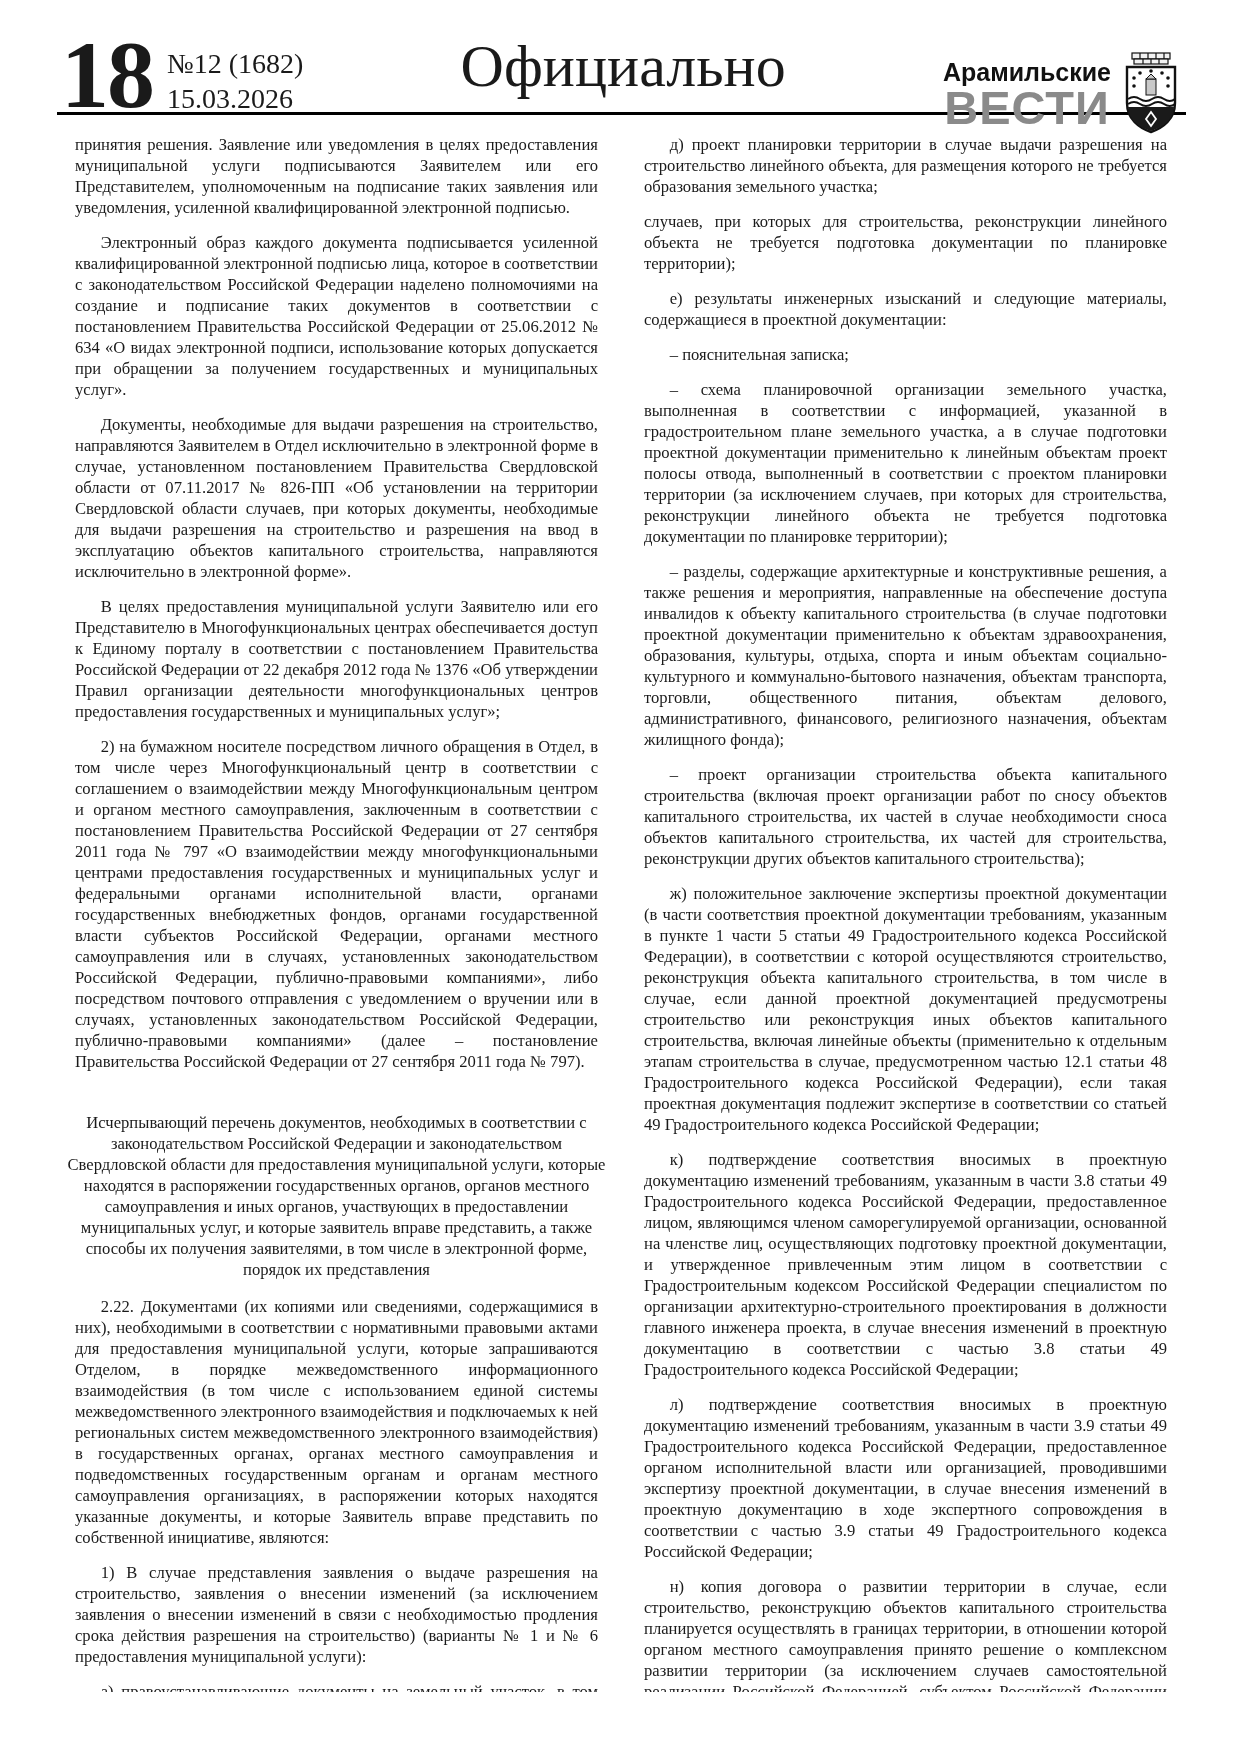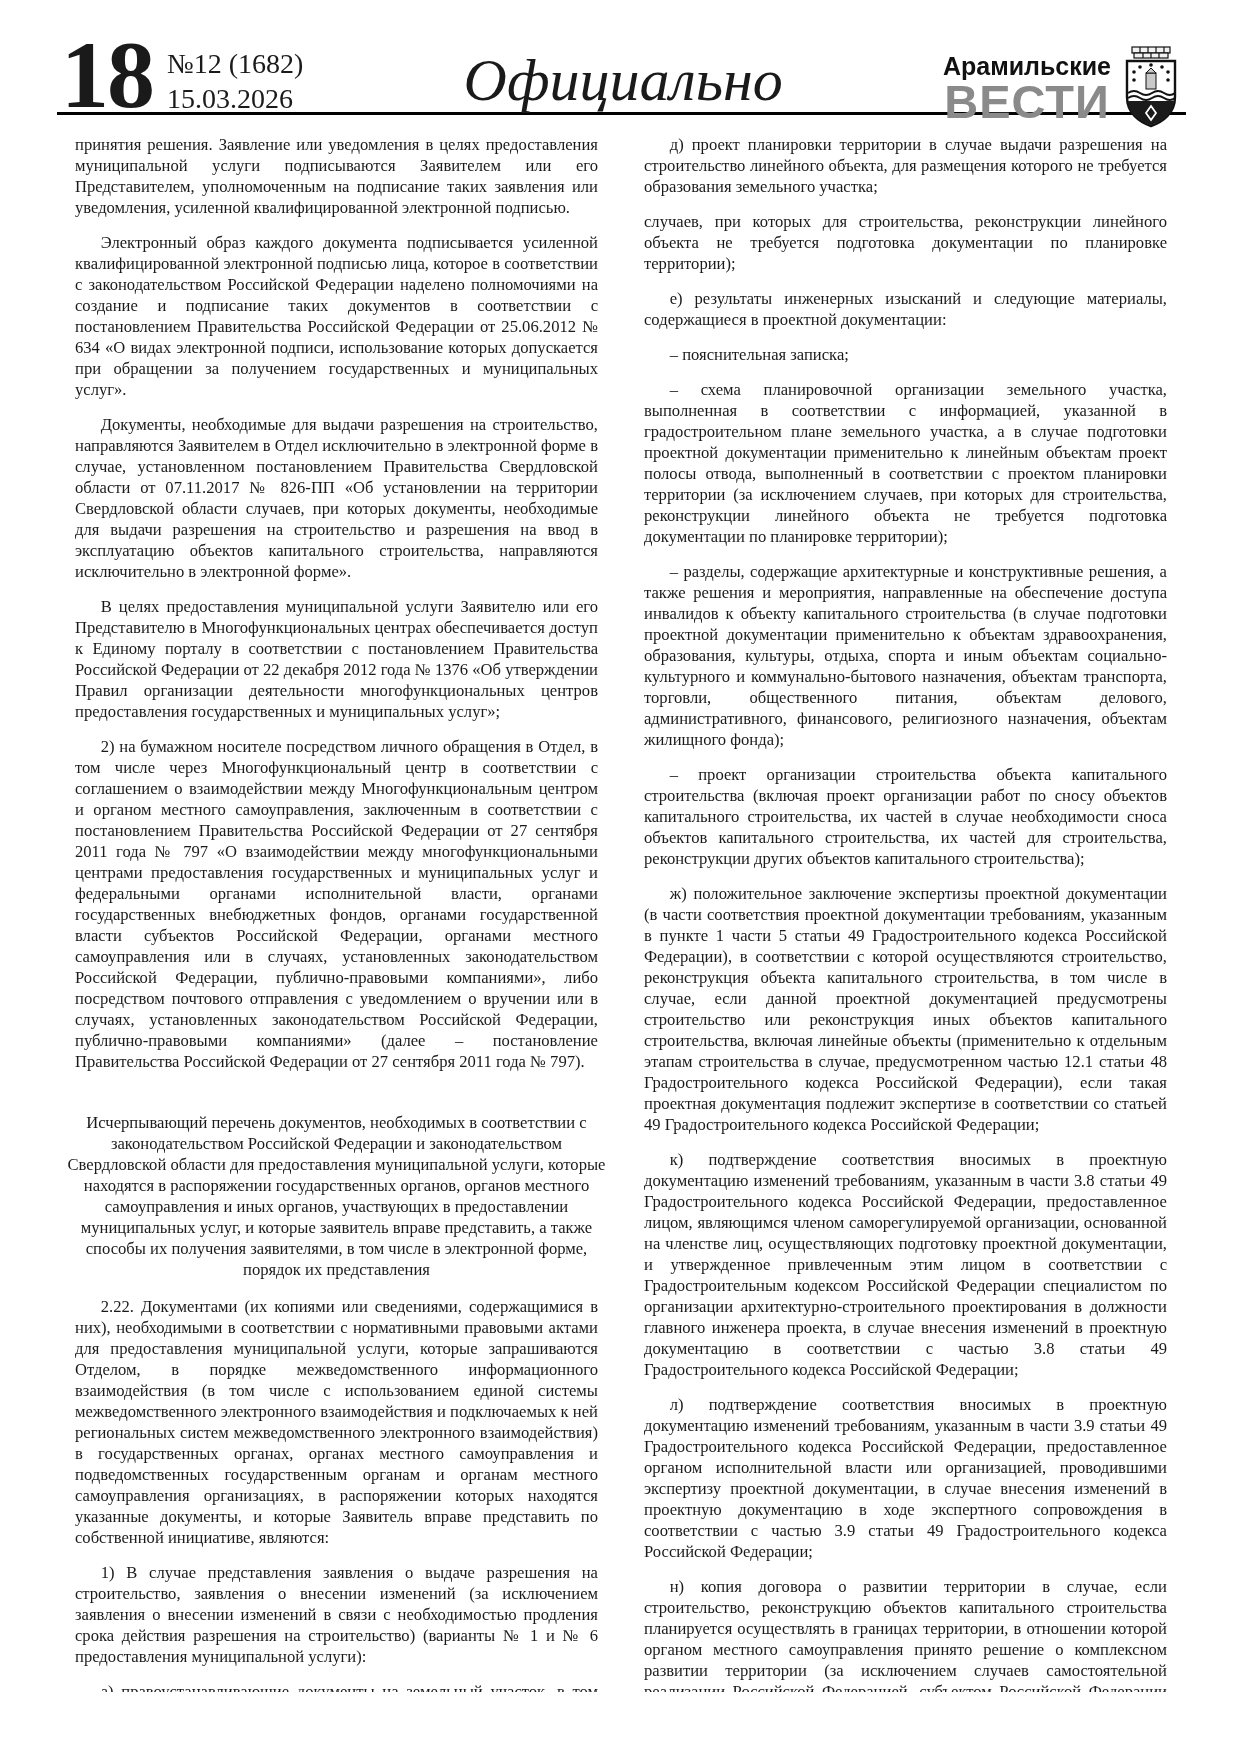--- a/index.html
+++ b/index.html
@@ -9,24 +9,24 @@
     font-family:"Liberation Serif",serif;color:#1a1a1a;
   }
   
   .header{display:flex;align-items:flex-start;padding-top:36px;height:108px;box-sizing:border-box;}
   .page-number{
     font-size:96px;font-weight:bold;line-height:0.82;letter-spacing:-2px;
     font-family:"Liberation Serif",serif;
   }
   .issue-block{margin-left:14px;margin-top:10px;font-size:28px;line-height:1.25;}
   .section-title{
-    flex:1;text-align:center;font-style:italic;font-size:60px;line-height:1;
-    margin-top:14px;font-family:"Liberation Serif",serif;
+    flex:1;text-align:center;font-size:60px;line-height:1;
+    font-family:"Liberation Serif",serif;
   }
-  .logo-block{display:flex;align-items:center;gap:9px;margin-top:10px;}
+  .logo-block{display:flex;align-items:center;gap:9px;margin-top:16px;}
   .logo-text{text-align:center;font-family:"Liberation Sans",sans-serif;}
   .logo-top{font-size:25px;font-weight:bold;color:#111;letter-spacing:0;}
   .logo-bottom{font-size:47px;font-weight:bold;color:#8a8a8a;line-height:0.88;letter-spacing:1px;}
   .emblem{width:62px;height:82px;}
   .header-divider{border:none;border-top:3px solid #000;margin:4px -4px 0 -4px;}
   
   .columns{display:flex;gap:18px;padding-top:5px;}
   .column{width:551px;font-size:16.6px;line-height:21px;text-align:justify;hyphens:auto;-webkit-hyphens:auto;}
   .para{margin:14px;text-indent:1.55em;}
   .para.flush{text-indent:0;}

